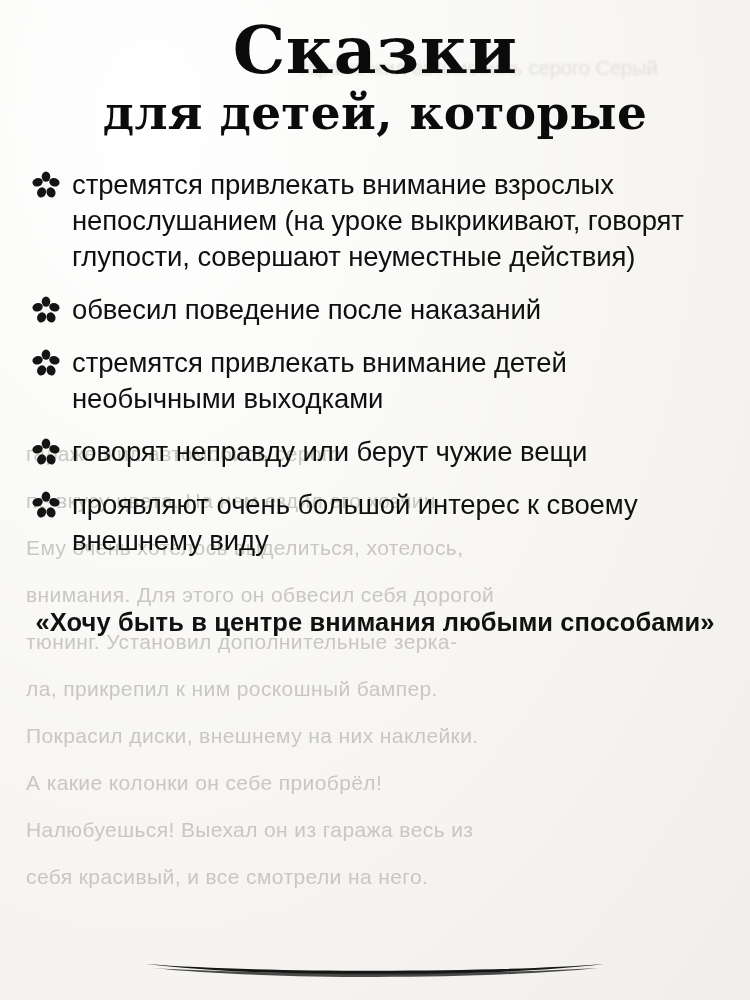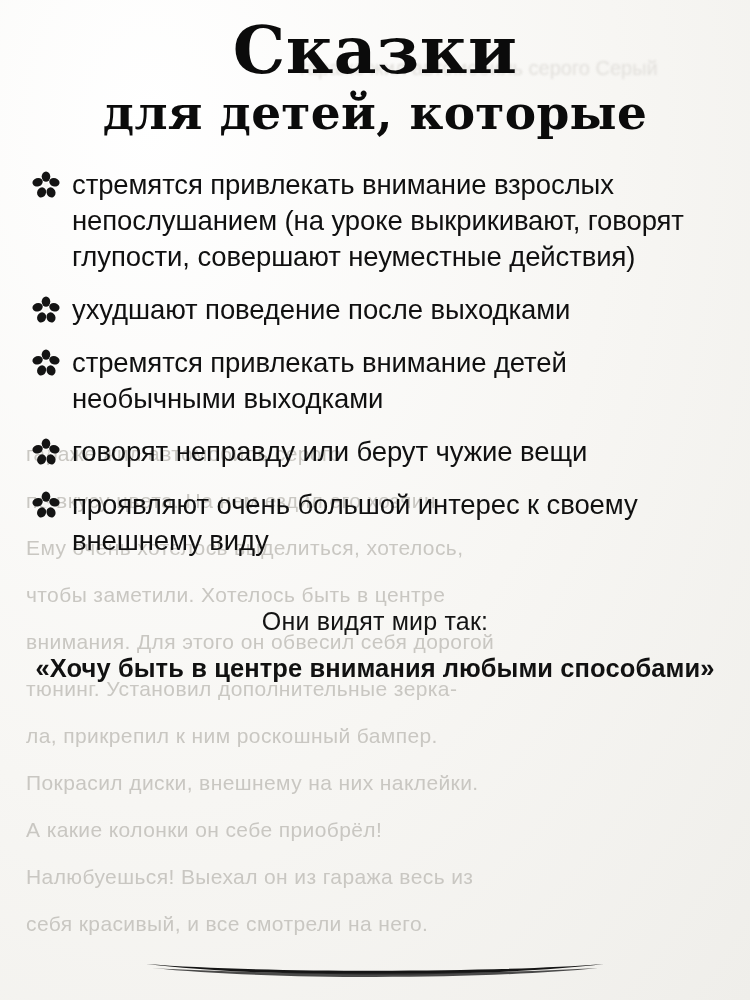--- a/index.html
+++ b/index.html
@@ -144,21 +144,20 @@
 
 <div class="bleed-top">
   <span>гараже жил автомобиль серого</span>
   <span>Серый</span>
 </div>
 
 <div class="bleed">
   <span>гараже жил автомобиль серого</span>
   <span>по вкусу цвета. На нем ездил его хозяин.</span>
   <span>Ему очень хотелось выделиться, хотелось,</span>
-  <span>чтобы заметили. Хотелось быть в центре</span>
   <span>внимания. Для этого он обвесил себя дорогой</span>
   <span>тюнинг. Установил дополнительные зерка-</span>
   <span>ла, прикрепил к ним роскошный бампер.</span>
   <span>Покрасил диски, внешнему на них наклейки.</span>
   <span>А какие колонки он себе приобрёл!</span>
   <span>Налюбуешься! Выехал он из гаража весь из</span>
   <span>себя красивый, и все смотрели на него.</span>
 </div>
 
 <div class="content">
@@ -190,21 +189,21 @@
           <g fill="#141414">
             <ellipse cx="14" cy="5.6" rx="4.3" ry="5.2"></ellipse>
             <ellipse cx="22.4" cy="11.2" rx="5.2" ry="4.2" transform="rotate(18 22.4 11.2)"></ellipse>
             <ellipse cx="5.6" cy="11.2" rx="5.2" ry="4.2" transform="rotate(-18 5.6 11.2)"></ellipse>
             <ellipse cx="9.6" cy="21.4" rx="4.4" ry="5.2" transform="rotate(24 9.6 21.4)"></ellipse>
             <ellipse cx="19" cy="21.4" rx="4.4" ry="5.2" transform="rotate(-24 19 21.4)"></ellipse>
           </g>
           <circle cx="14" cy="14" r="2.6" fill="#f7f6f3"></circle>
         </svg>
       </span>
-      <span>ухудшают поведение после выходками</span>
+      <span>обвесил поведение после наказаний</span>
     </li>
     <li>
       <span class="flower">
         <svg viewBox="0 0 28 28" width="28" height="28" aria-hidden="true">
           <g fill="#141414">
             <ellipse cx="14" cy="5.6" rx="4.3" ry="5.2"></ellipse>
             <ellipse cx="22.4" cy="11.2" rx="5.2" ry="4.2" transform="rotate(18 22.4 11.2)"></ellipse>
             <ellipse cx="5.6" cy="11.2" rx="5.2" ry="4.2" transform="rotate(-18 5.6 11.2)"></ellipse>
             <ellipse cx="9.6" cy="21.4" rx="4.4" ry="5.2" transform="rotate(24 9.6 21.4)"></ellipse>
             <ellipse cx="19" cy="21.4" rx="4.4" ry="5.2" transform="rotate(-24 19 21.4)"></ellipse>
@@ -240,21 +239,20 @@
             <ellipse cx="19" cy="21.4" rx="4.4" ry="5.2" transform="rotate(-24 19 21.4)"></ellipse>
           </g>
           <circle cx="14" cy="14" r="2.6" fill="#f7f6f3"></circle>
         </svg>
       </span>
       <span>проявляют очень большой интерес к своему внешнему виду</span>
     </li>
   </ul>
 
   <div class="closing">
-    <div class="closing-lead">Они видят мир так:</div>
     <div class="closing-quote">«Хочу быть в центре внимания любыми способами»</div>
   </div>
 
 </div>
 
 <div class="ornament">
   <svg width="470" height="22" viewBox="0 0 470 22" aria-hidden="true">
     <path d="M6 4 C 120 18, 350 18, 464 4 C 350 13, 120 13, 6 4 Z" fill="#151515"></path>
     <path d="M12 8 C 130 20, 340 20, 458 8 C 340 15, 130 15, 12 8 Z" fill="#2c2c2c" opacity="0.85"></path>
   </svg>

